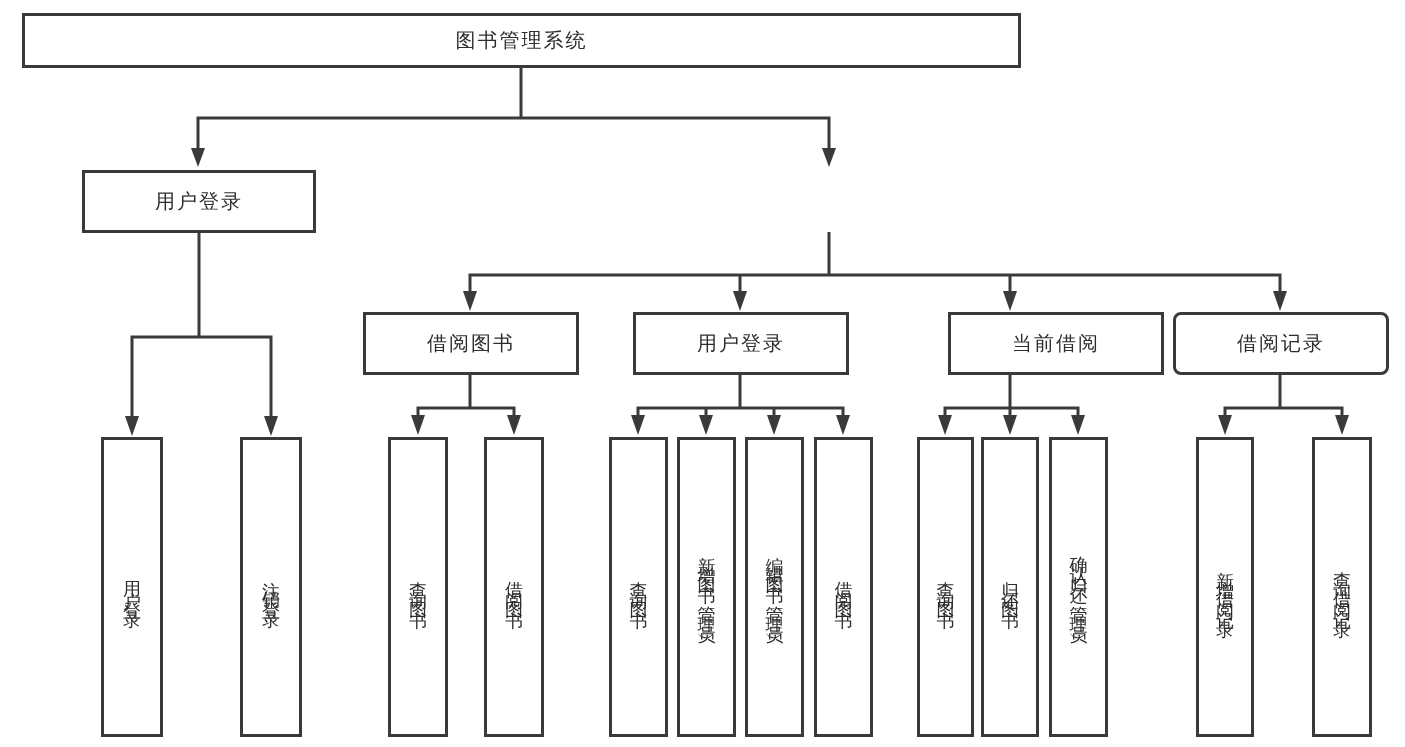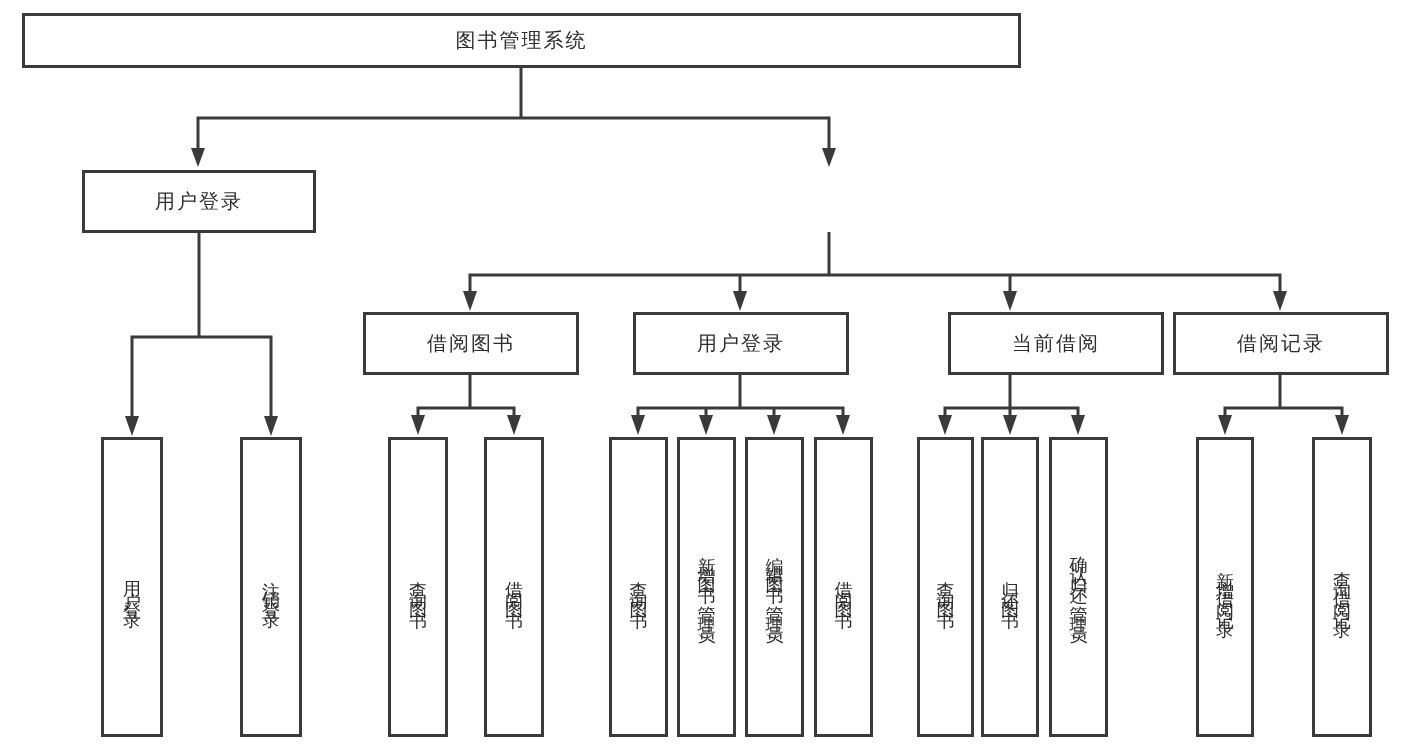--- a/index.html
+++ b/index.html
@@ -127,21 +127,21 @@
     <polygon points="1335,415 1349,415 1342,435"></polygon>
   </svg>
 
   <div class="node" style="left:22px; top:13px; width:999px; height:55px;">图书管理系统</div>
 
   <div class="node" style="left:82px; top:170px; width:234px; height:63px;">用户登录</div>
 
   <div class="node" style="left:363px; top:312px; width:216px; height:63px;">借阅图书</div>
   <div class="node" style="left:633px; top:312px; width:216px; height:63px;">用户登录</div>
   <div class="node" style="left:903px; top:312px; width:216px; height:63px;margin-left:45px;">当前借阅</div>
-  <div class="node" style="left:1173px; top:312px; width:216px; height:63px;">借阅记录</div>
+  <div class="node" style="left:1173px; top:312px; width:216px; height:63px;border-radius:8px;">借阅记录</div>
 
   <div class="leaf" style="left:101px; width:62px;">
     <span>用户登录</span>
   </div>
   <div class="leaf" style="left:240px; width:62px;">
     <span>注销登录</span>
   </div>
 
   <div class="leaf" style="left:388px; width:60px;">
     <span>查询图书</span>

